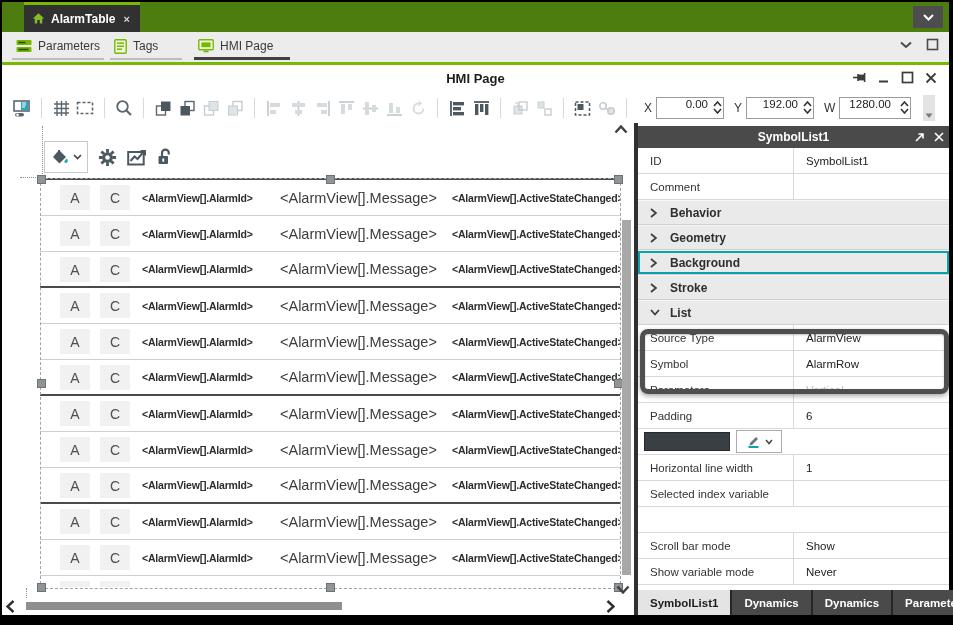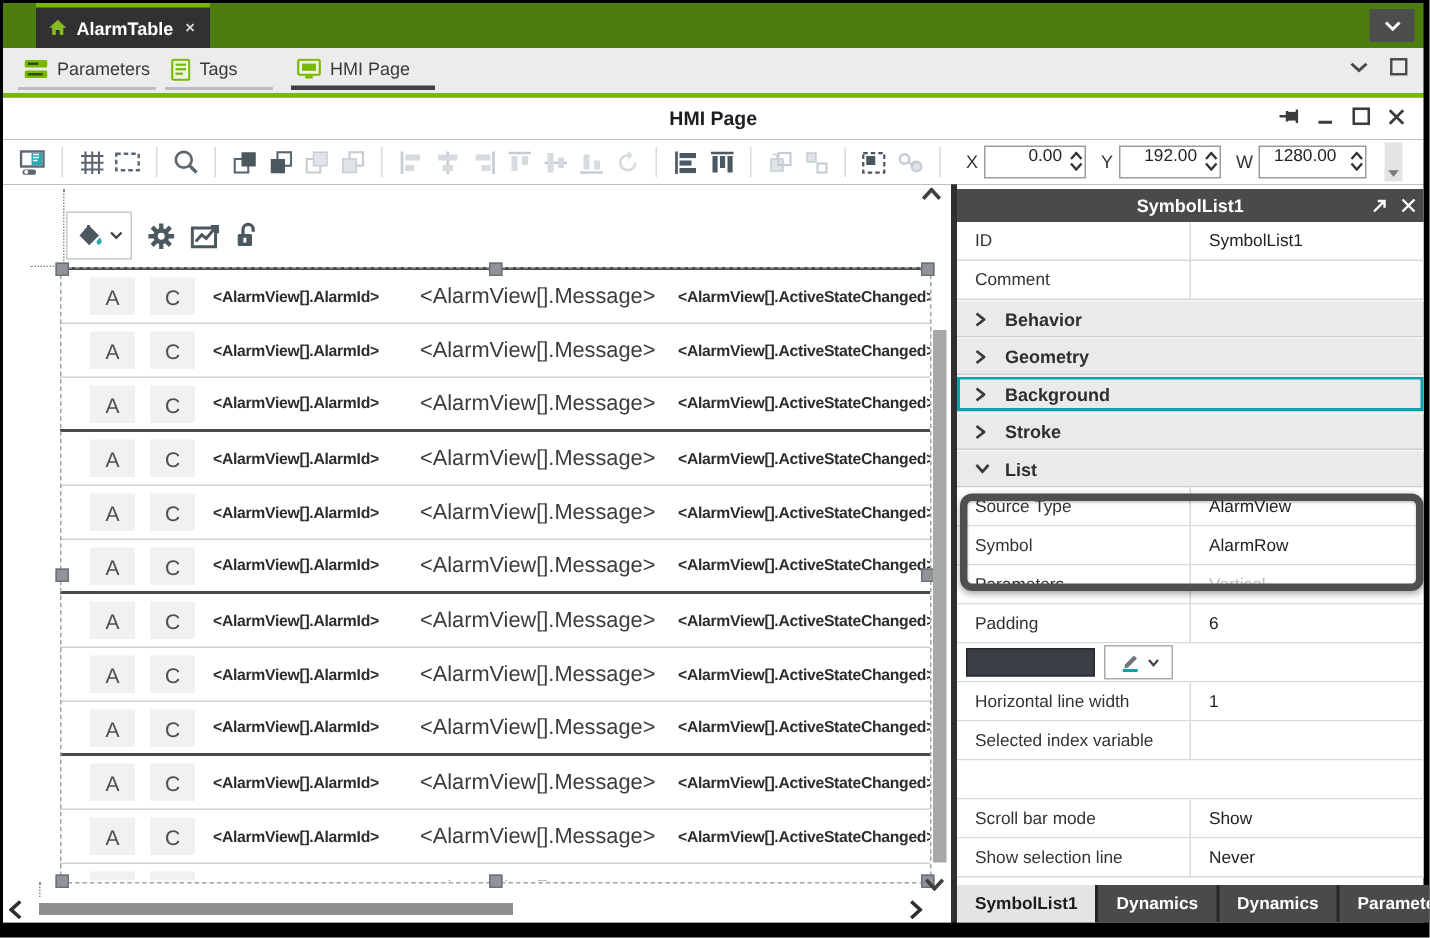--- a/index.html
+++ b/index.html
@@ -707,21 +707,21 @@
       <span class="val"></span>
     </div>
     <div class="prow">
       <span class="val"></span>
     </div>
     <div class="prow">
       <span class="lab">Scroll bar mode</span>
       <span class="val">Show</span>
     </div>
     <div class="prow">
-      <span class="lab">Show selection line</span>
+      <span class="lab">Show variable mode</span>
       <span class="val">Never</span>
     </div>
   </div>
 </div>
 
 <div class="abs annot"></div>
 
 <div class="abs p-tabs">
   <div class="ptab active">
       <span>SymbolList1</span>

